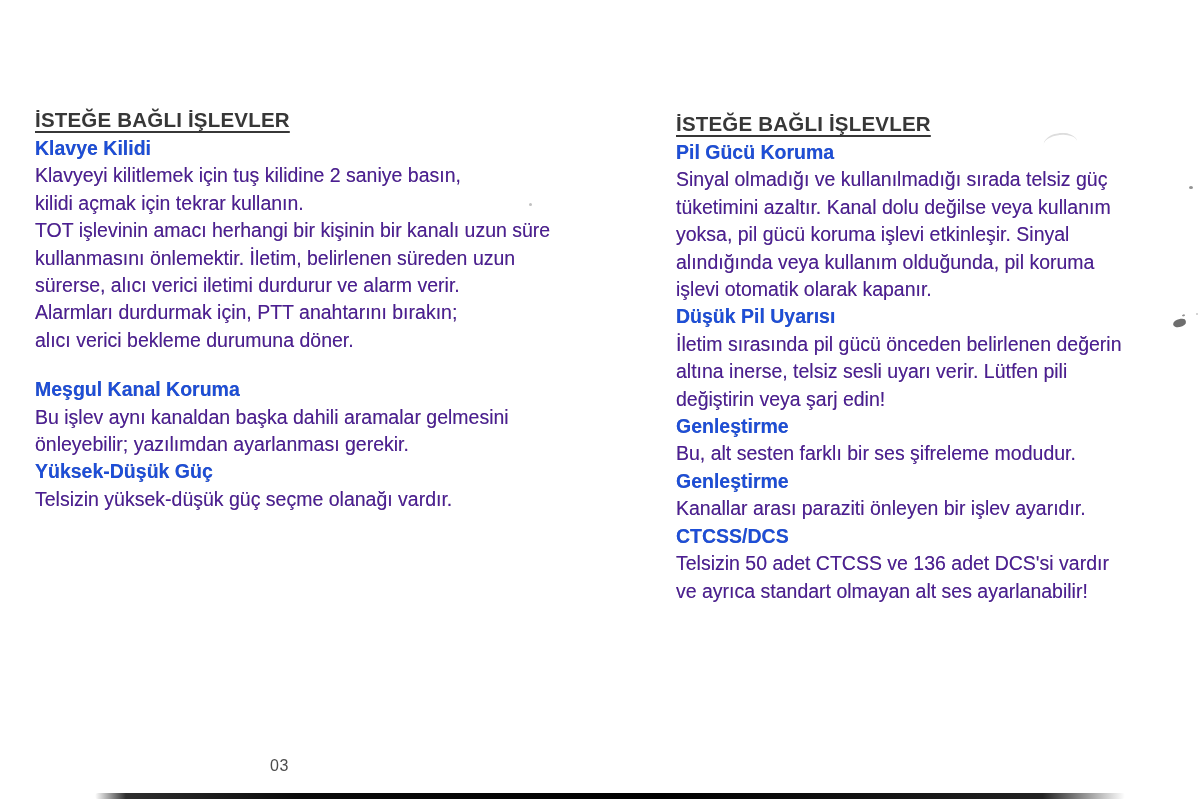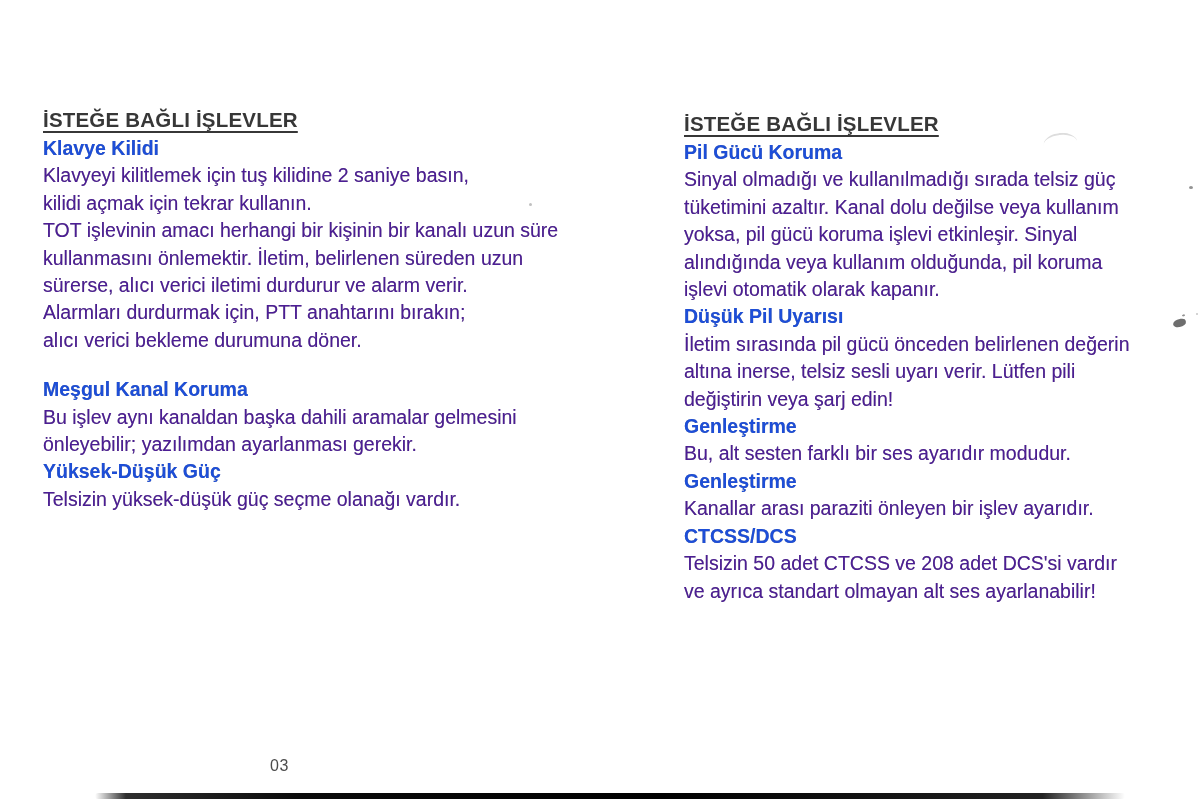--- a/index.html
+++ b/index.html
@@ -11,21 +11,20 @@
     height: 800px;
     position: relative;
     overflow: hidden;
     background: #ffffff;
     font-family: "Liberation Sans", sans-serif;
     color: #3e3e3e;
   }
   .page-column {
     position: absolute;
     top: 0;
-    margin-left: 8px;
   }
   .page-column .heading {
     margin: 0;
     font-size: 20.5px;
     line-height: 31px;
     font-weight: bold;
     color: #373737;
     text-decoration: underline;
     text-decoration-thickness: 2px;
     text-underline-offset: 4px;
@@ -135,25 +134,25 @@
       <div class="line body">Sinyal olmadığı ve kullanılmadığı sırada telsiz güç</div>
       <div class="line body">tüketimini azaltır. Kanal dolu değilse veya kullanım</div>
       <div class="line body">yoksa, pil gücü koruma işlevi etkinleşir. Sinyal</div>
       <div class="line body">alındığında veya kullanım olduğunda, pil koruma</div>
       <div class="line body">işlevi otomatik olarak kapanır.</div>
       <div class="line bold">Düşük Pil Uyarısı</div>
       <div class="line body">İletim sırasında pil gücü önceden belirlenen değerin</div>
       <div class="line body">altına inerse, telsiz sesli uyarı verir. Lütfen pili</div>
       <div class="line body">değiştirin veya şarj edin!</div>
       <div class="line bold">Genleştirme</div>
-      <div class="line body">Bu, alt sesten farklı bir ses ayarıdır modudur.</div>
+      <div class="line body">Bu, alt sesten farklı bir ses şifreleme modudur.</div>
       <div class="line bold">Genleştirme</div>
       <div class="line body">Kanallar arası paraziti önleyen bir işlev ayarıdır.</div>
       <div class="line bold">CTCSS/DCS</div>
-      <div class="line body">Telsizin 50 adet CTCSS ve 208 adet DCS'si vardır</div>
+      <div class="line body">Telsizin 50 adet CTCSS ve 136 adet DCS'si vardır</div>
       <div class="line body">ve ayrıca standart olmayan alt ses ayarlanabilir!</div>
     </div>
 </div>
 
 <div class="pagenum" id="pagenum-left">03</div>
 <div class="pagenum" id="pagenum-right">04</div>
 
 <div class="speck" id="speck-1"></div>
 <div class="speck" id="speck-2"></div>
 <div class="speck" id="speck-3"></div>

